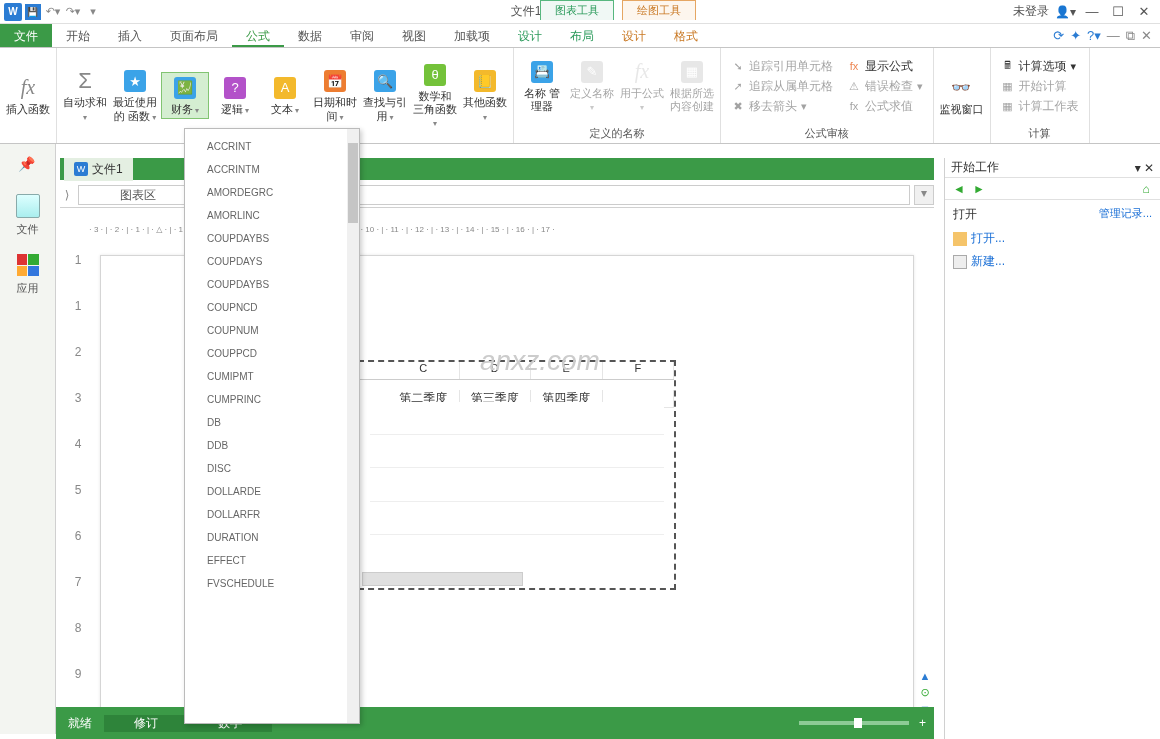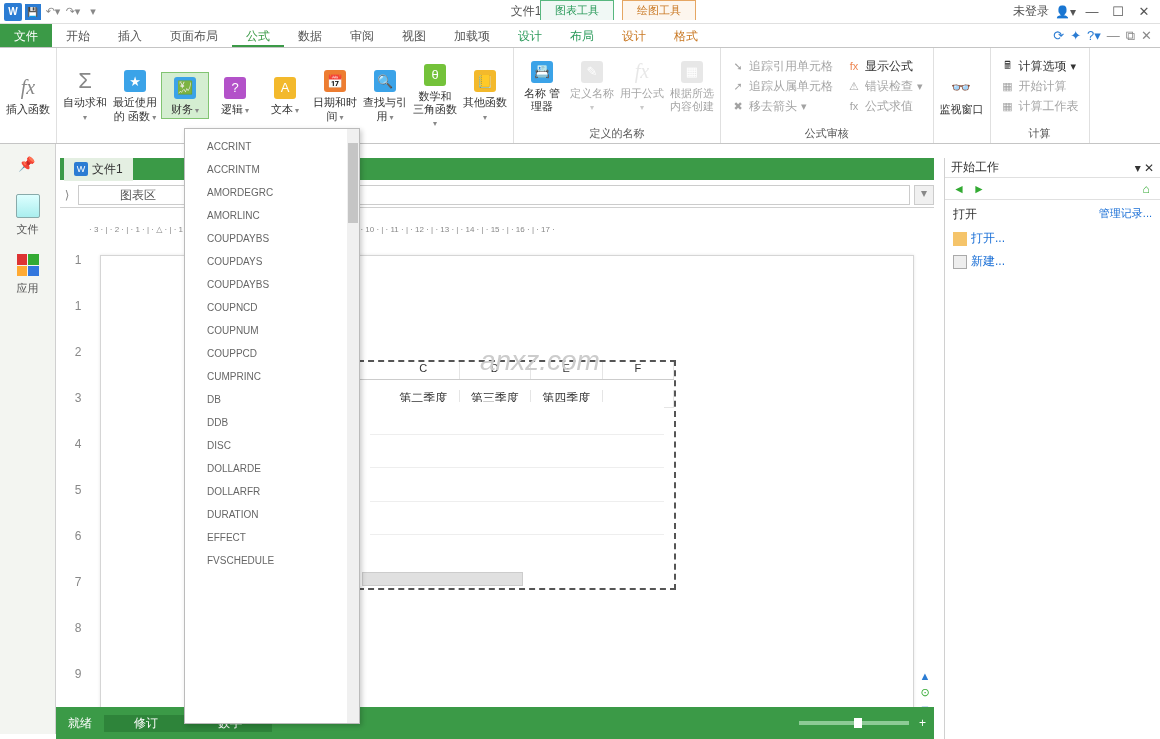--- a/index.html
+++ b/index.html
@@ -449,20 +449,21 @@
       <div class="dd-item">ACCRINT</div>
       <div class="dd-item">ACCRINTM</div>
       <div class="dd-item">AMORDEGRC</div>
       <div class="dd-item">AMORLINC</div>
       <div class="dd-item">COUPDAYBS</div>
       <div class="dd-item">COUPDAYS</div>
       <div class="dd-item">COUPDAYBS</div>
       <div class="dd-item">COUPNCD</div>
       <div class="dd-item">COUPNUM</div>
       <div class="dd-item">COUPPCD</div>
+      <div class="dd-item">CUMIPMT</div>
       <div class="dd-item">CUMPRINC</div>
       <div class="dd-item">DB</div>
       <div class="dd-item">DDB</div>
       <div class="dd-item">DISC</div>
       <div class="dd-item">DOLLARDE</div>
       <div class="dd-item">DOLLARFR</div>
       <div class="dd-item">DURATION</div>
       <div class="dd-item">EFFECT</div>
       <div class="dd-item">FVSCHEDULE</div>
     </div>

